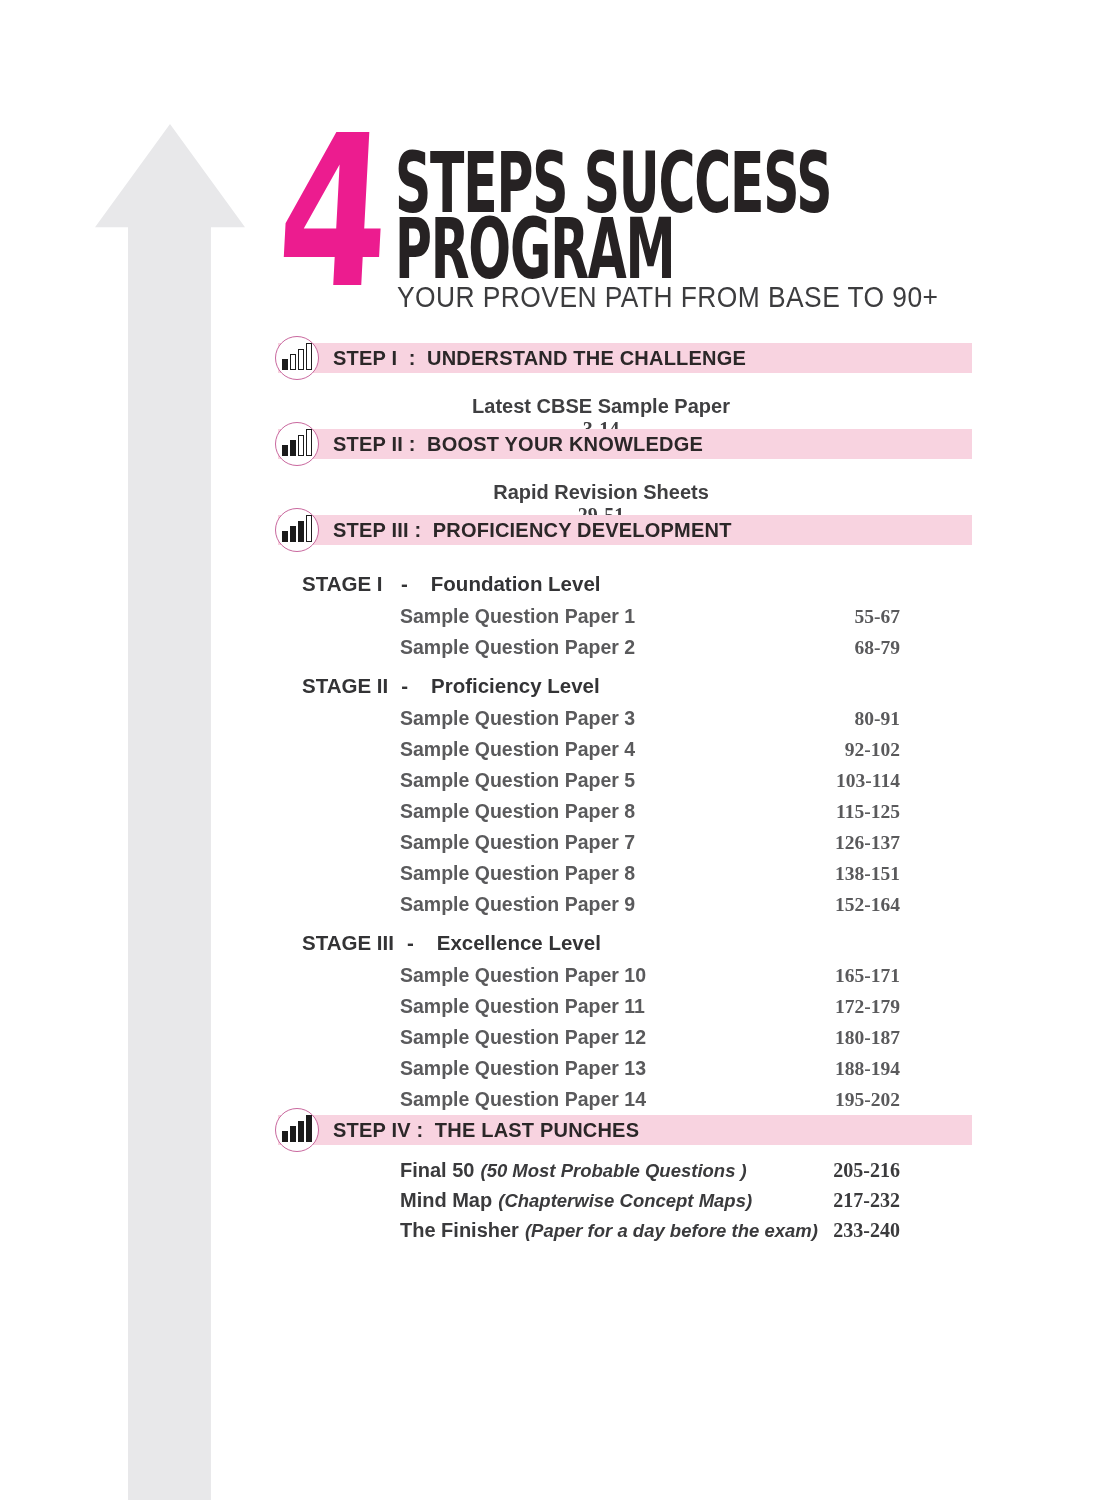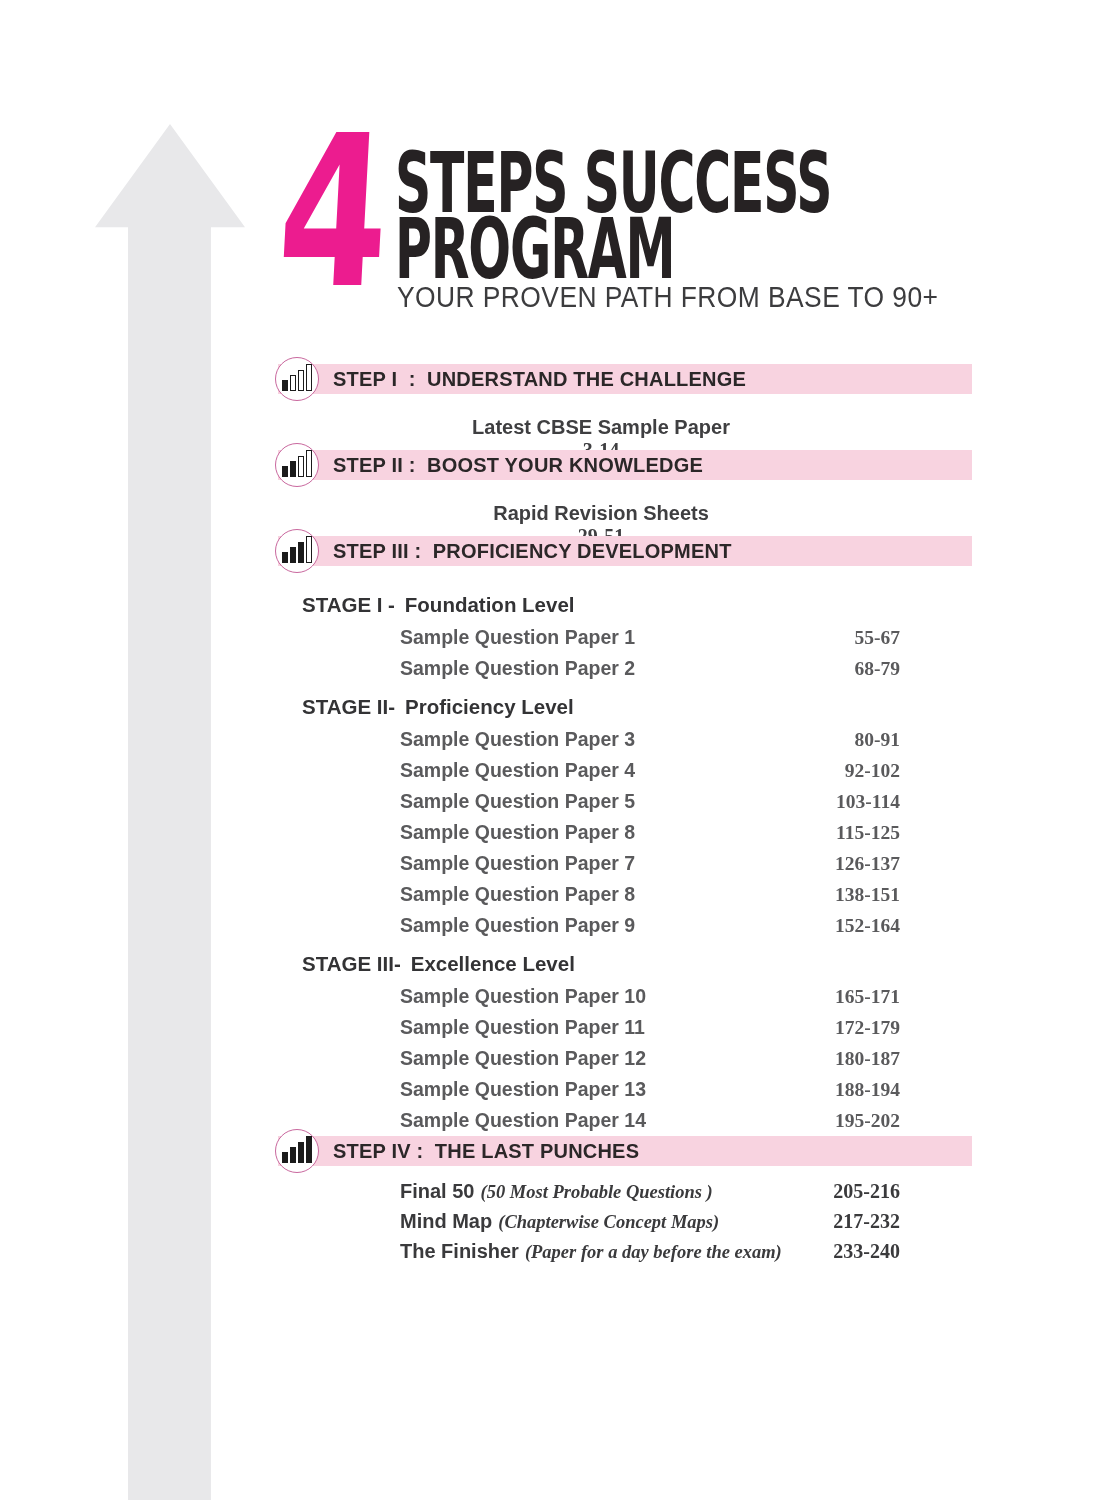--- a/index.html
+++ b/index.html
@@ -41,21 +41,21 @@
     transform:scaleX(0.60);transform-origin:left top;
     letter-spacing:-2px;white-space:nowrap;
   }
   .subtitle{
     position:absolute;left:114px;top:142px;
     font-size:30px;color:#3C3C3E;letter-spacing:0.5px;white-space:nowrap;
     transform:scaleX(0.88);transform-origin:left top;
   }
 
   
-  .toc{position:absolute;left:278px;top:364px;width:694px;}
+  .toc{position:absolute;left:278px;top:343px;width:694px;}
   .banner{
     height:30px;background:var(--banner-pink);
     position:relative;display:flex;align-items:center;
   }
   .banner-title{
     margin-left:55px;font-weight:700;font-size:20px;color:var(--dark-text);
     white-space:pre;letter-spacing:0.2px;
   }
   .icon-circle{
     position:absolute;left:-3px;top:-7px;width:44px;height:44px;
@@ -72,26 +72,26 @@
   .rows-4{margin-top:10px;}
 
   .row{display:flex;align-items:center;justify-content:space-between;padding-right:72px;}
   .row .pg{white-space:nowrap;font-family:Liberation Serif, serif;}
 
   .row-primary{height:34px;padding-left:24px;font-weight:700;font-size:20px;color:var(--item-text);flex-direction:column;}
   .row-paper{height:31px;padding-left:122px;font-weight:700;font-size:19.5px;color:var(--muted-text);}
   .row-paper .pg{color:var(--muted-text);}
   .row-stage{
     height:40px;padding-left:24px;justify-content:flex-start;align-items:flex-end;
-    padding-bottom:5px;font-weight:700;font-size:20.5px;color:#333335;
+    padding-bottom:5px;font-weight:700;font-size:20.5px;color:#333335;gap:13px;
   }
   .stage-n{display:inline-block;min-width:86px;}
   .stage-dash{margin-right:10px;}
   .row-final{height:30px;padding-left:122px;font-weight:700;font-size:20px;color:#3A3A3C;}
-  .row-final .note{font-style:italic;font-size:18.5px;margin-left:6px;white-space:pre;font-family:Liberation Serif, serif;}
+  .row-final .note{font-style:italic;font-size:18.5px;margin-left:6px;white-space:pre;}
   .row-final .pg{font-weight:700;color:#3A3A3C;}
 </style>
 </head>
 <body>
 
 <div class="up-arrow"></div>
 
 <div class="header">
   <div class="big-number">4</div>
   <div class="title-lines">

